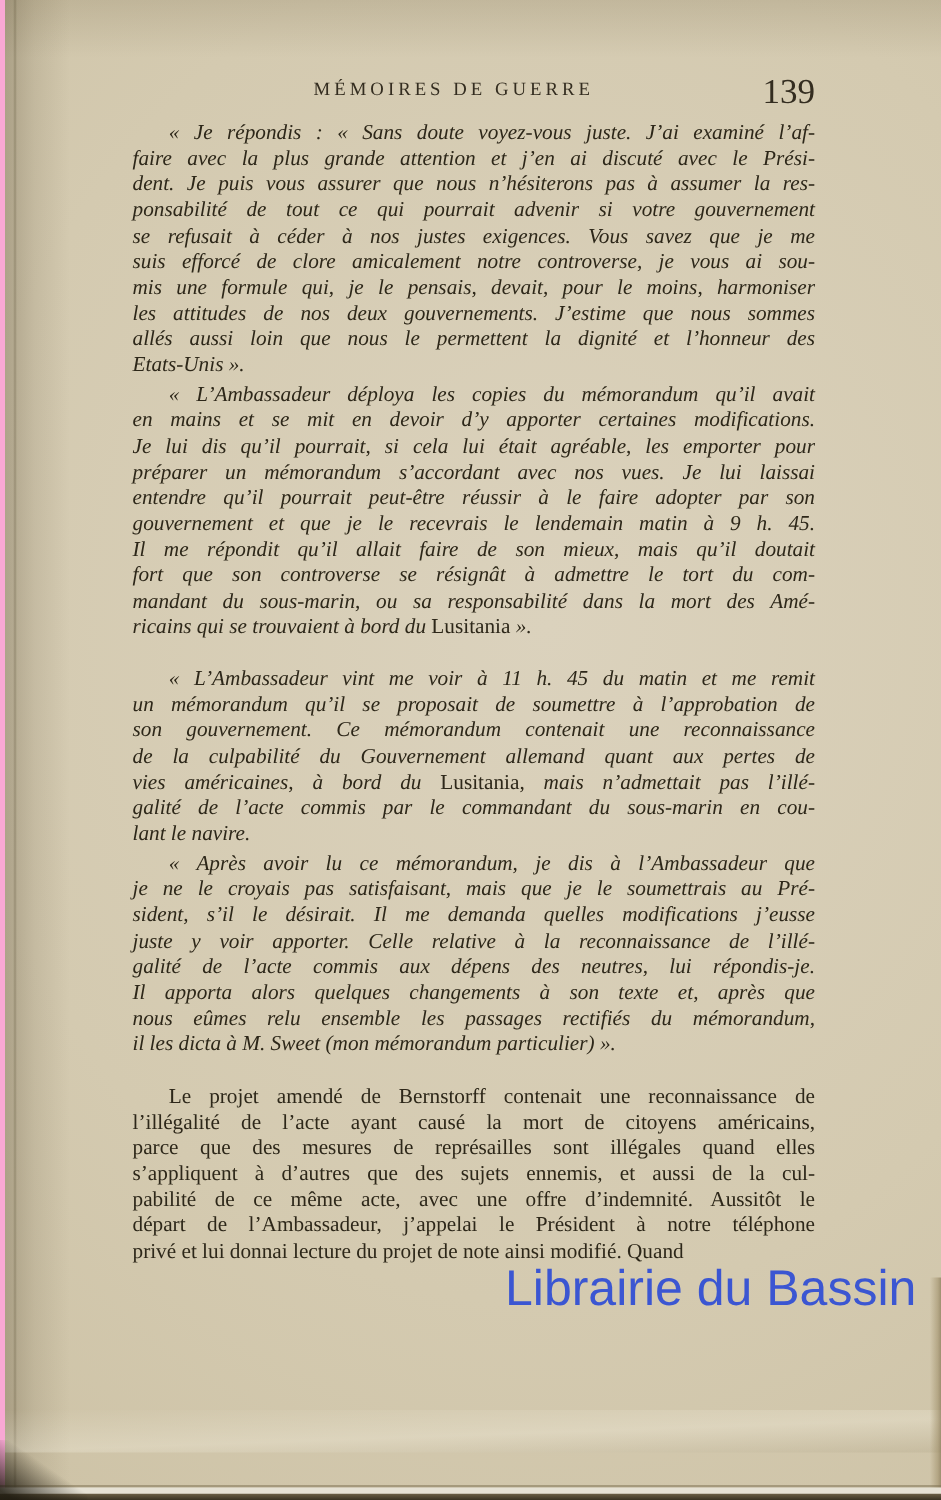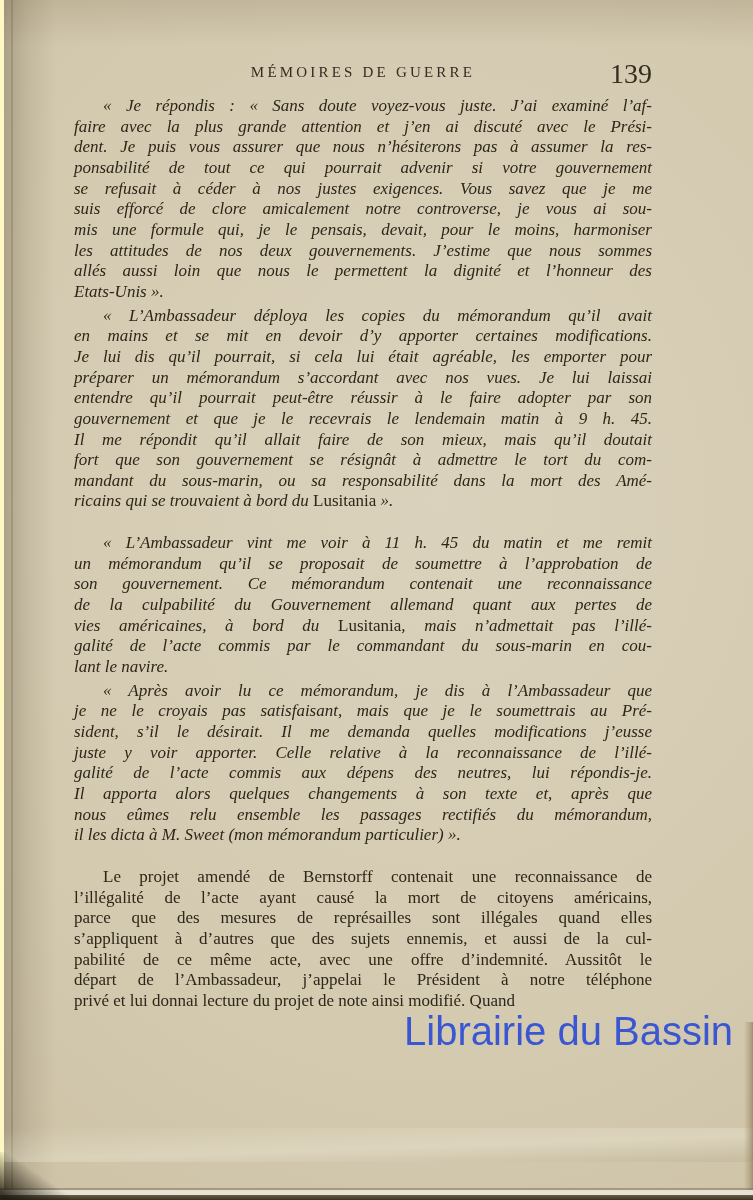--- a/index.html
+++ b/index.html
@@ -1,21 +1,21 @@
 <!DOCTYPE html>
 <html><head>
 <meta charset="utf-8">
 <style>
   html,body{margin:0;padding:0;}
   body{
     width:753px;height:1200px;overflow:hidden;
     background:#14110b;
     font-family:"Liberation Serif","DejaVu Serif",serif;
   }
-  .book-photo{position:relative;width:753px;height:1200px;background:#fef9c3;}
+  .book-photo{position:relative;width:753px;height:1200px;background:#f9a8d4;}
 
   
   .book-page{
     position:absolute;left:4px;top:0;width:749px;height:1191px;
     background:
       radial-gradient(130% 95% at 58% 42%, #dbd2bd 0%, #d4cab0 48%, #ccc1a4 82%, #c5b99a 100%);
   }
   
   .spine-shadow{position:absolute;left:0;top:0;width:52px;height:100%;
     background:linear-gradient(90deg, rgba(84,72,48,.30) 0%, rgba(84,72,48,.12) 45%, rgba(84,72,48,0) 100%);}
@@ -40,21 +40,21 @@
   }
   .page-number{
     position:absolute;top:58px;left:560px;width:88px;text-align:right;
     font-size:28px;color:#342d20;
   }
   .page-body{
     position:absolute;top:96px;left:70px;width:578px;
     font-size:17px;line-height:20.65px;color:#2d2719;
     text-rendering:optimizeLegibility;
   }
-  .para{margin-top:3px;}
+  .para{margin-top:3px;margin-left:32px;}
   .para:first-child{margin-top:0;}
   .para.gap{margin-top:21px;}
   .para.italic{font-style:italic;}
   .para .up{font-style:normal;}
   .line{text-align:justify;text-align-last:justify;}
   .line.last{text-align-last:left;}
   .line.first{text-indent:29px;}
 
   
   .watermark{
@@ -92,21 +92,21 @@
           <div class="line last">Etats-Unis ».</div>
         </div>
         <div class="para italic">
           <div class="line first">« L’Ambassadeur déploya les copies du mémorandum qu’il avait</div>
           <div class="line">en mains et se mit en devoir d’y apporter certaines modifications.</div>
           <div class="line">Je lui dis qu’il pourrait, si cela lui était agréable, les emporter pour</div>
           <div class="line">préparer un mémorandum s’accordant avec nos vues. Je lui laissai</div>
           <div class="line">entendre qu’il pourrait peut-être réussir à le faire adopter par son</div>
           <div class="line">gouvernement et que je le recevrais le lendemain matin à 9 h. 45.</div>
           <div class="line">Il me répondit qu’il allait faire de son mieux, mais qu’il doutait</div>
-          <div class="line">fort que son gouvernement se résignât à admettre le tort du com-</div>
+          <div class="line">fort que son controverse se résignât à admettre le tort du com-</div>
           <div class="line">mandant du sous-marin, ou sa responsabilité dans la mort des Amé-</div>
           <div class="line last">ricains qui se trouvaient à bord du <span class="up">Lusitania</span> ».</div>
         </div>
         <div class="para italic gap">
           <div class="line first">« L’Ambassadeur vint me voir à 11 h. 45 du matin et me remit</div>
           <div class="line">un mémorandum qu’il se proposait de soumettre à l’approbation de</div>
           <div class="line">son gouvernement. Ce mémorandum contenait une reconnaissance</div>
           <div class="line">de la culpabilité du Gouvernement allemand quant aux pertes de</div>
           <div class="line">vies américaines, à bord du <span class="up">Lusitania</span>, mais n’admettait pas l’illé-</div>
           <div class="line">galité de l’acte commis par le commandant du sous-marin en cou-</div>

